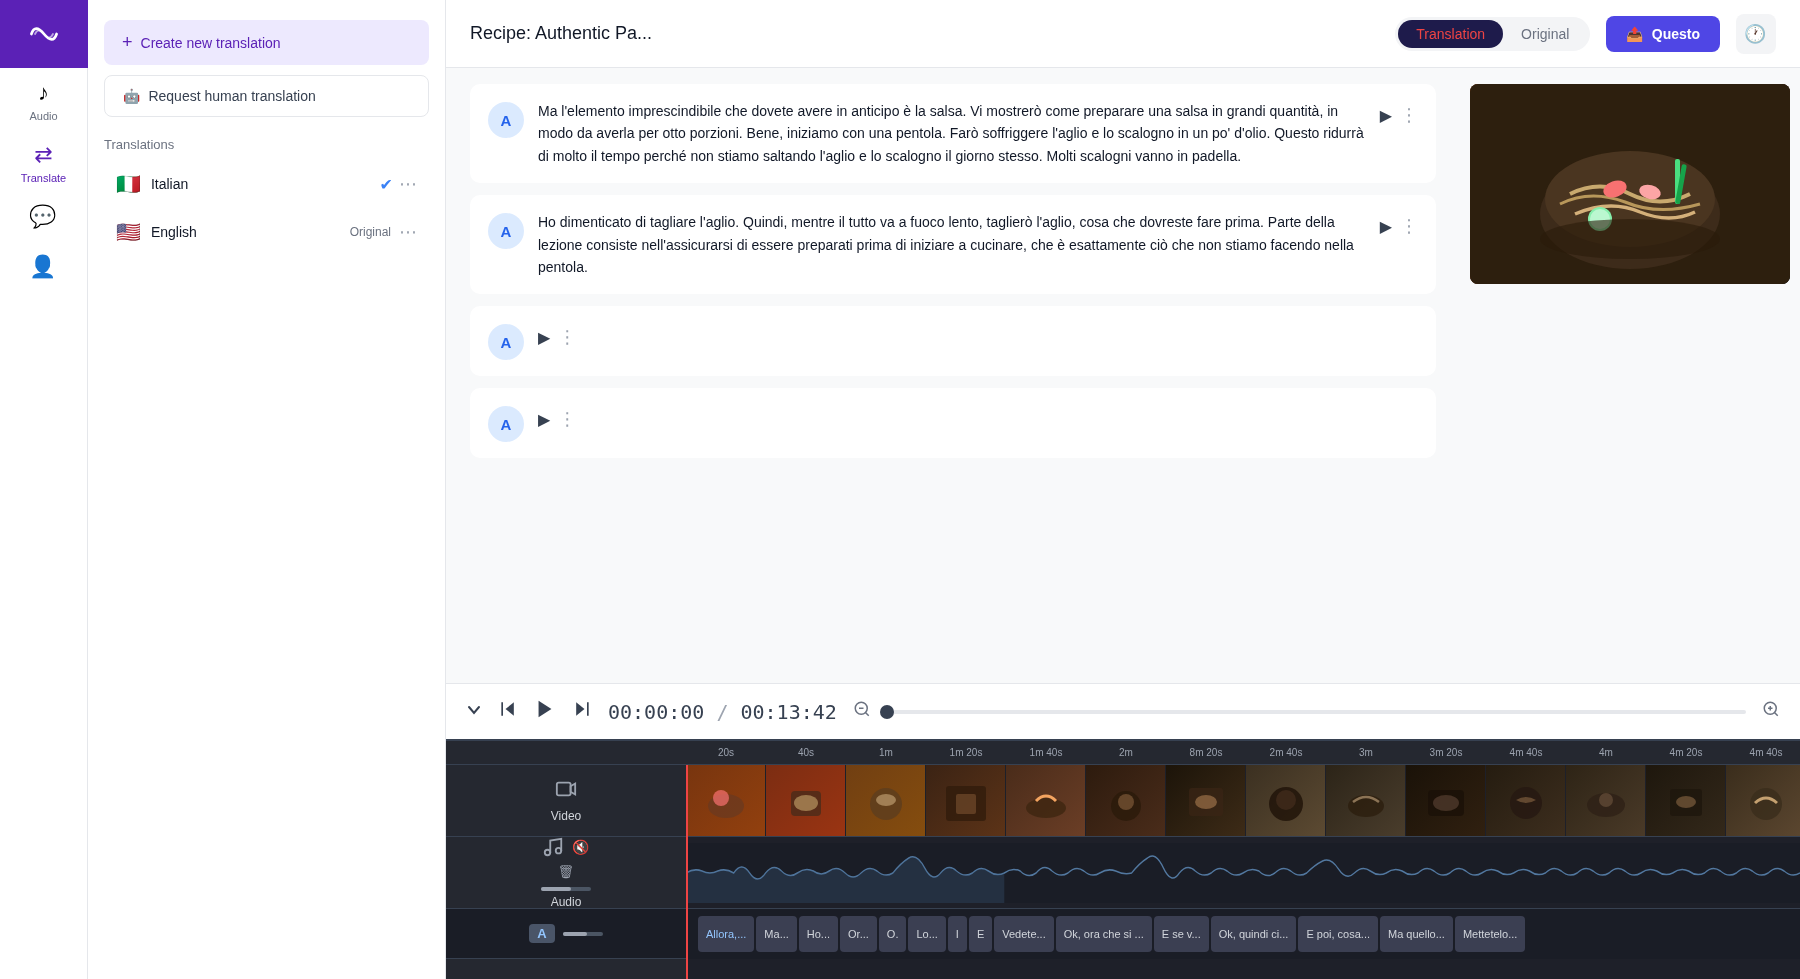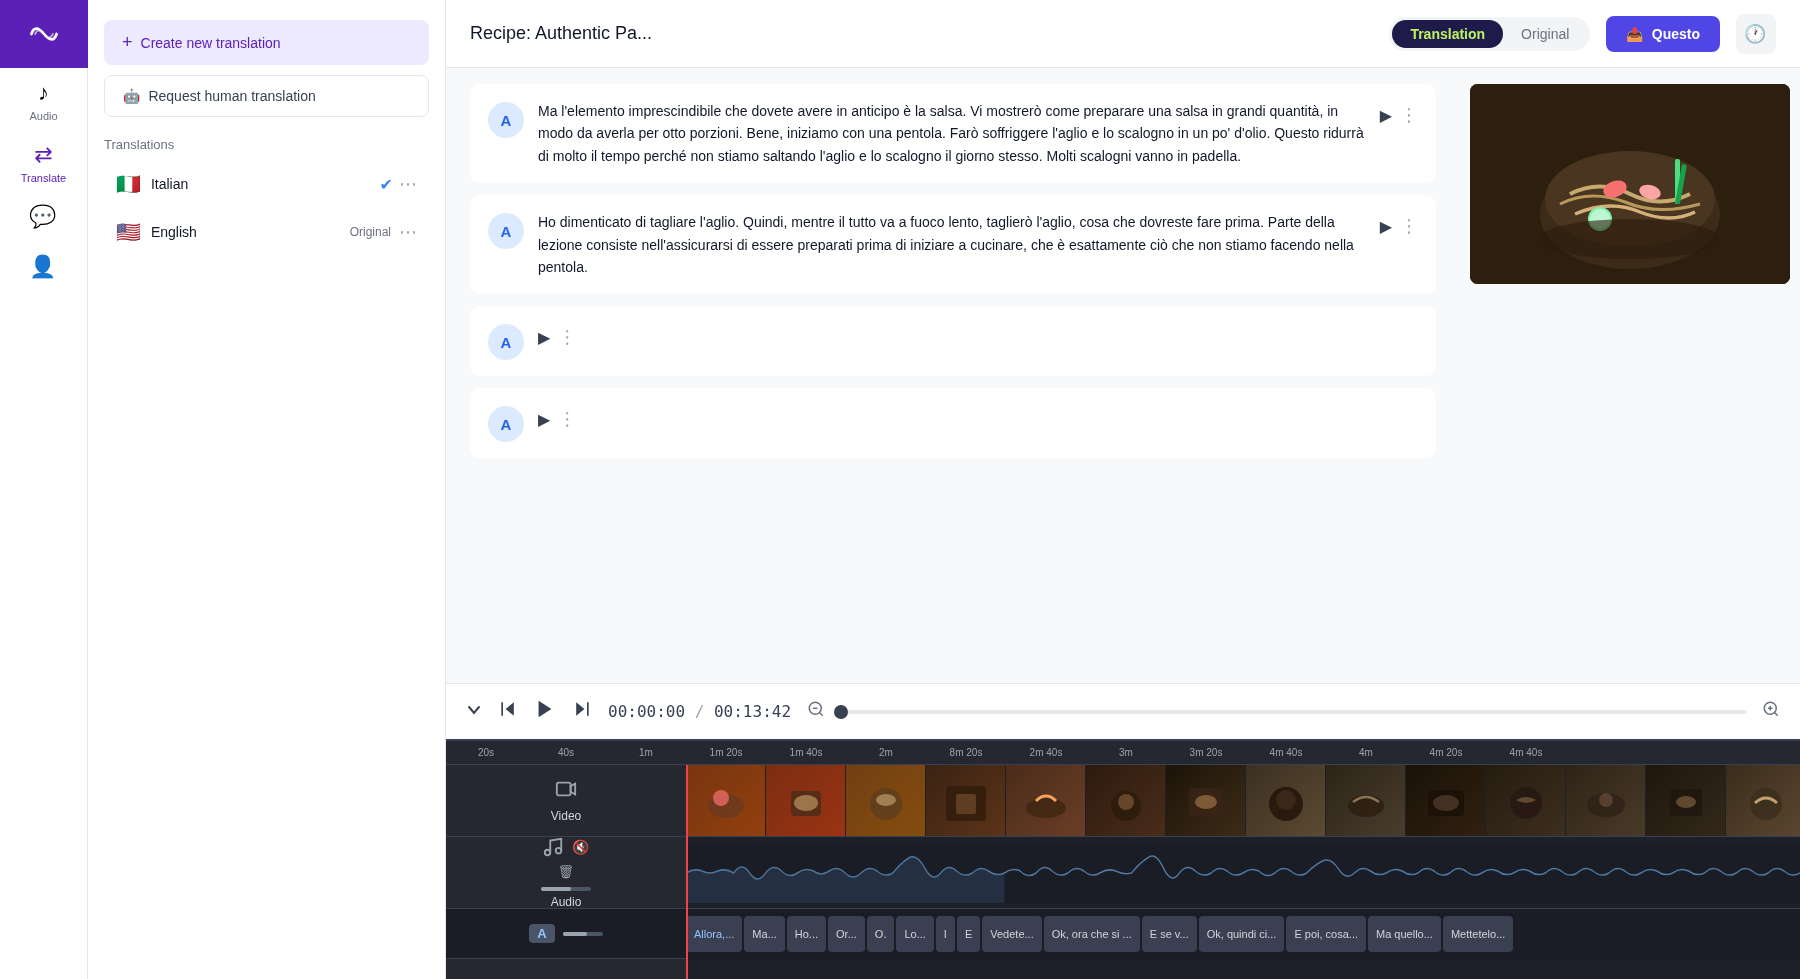--- a/index.html
+++ b/index.html
@@ -128,21 +128,21 @@
       padding: 3px;
     }
     .tab-btn {
       padding: 6px 18px;
       border-radius: 16px;
       border: none;
       font-size: 14px;
       font-weight: 500;
       cursor: pointer;
     }
-    .tab-btn.active { background: #1e1b4b; color: #bef264; font-weight: bold; }
+    .tab-btn.active { background: #1e1b4b; color: #ef4444; }
     .tab-btn.inactive { background: transparent; color: #6b7280; }
     .export-btn {
       display: flex;
       align-items: center;
       gap: 8px;
       background: #4f46e5;
       color: #fff;
       border: none;
       border-radius: 8px;
       padding: 10px 20px;
@@ -275,21 +275,21 @@
       cursor: pointer;
     }
     .ctrl-btn {
       background: none;
       border: none;
       font-size: 20px;
       color: #374151;
       cursor: pointer;
     }
     .time-display {
-      font-size: 16px;
+      font-size: 20px;
       color: #374151;
       font-family: monospace;
     }
     .zoom-btn {
       background: none;
       border: none;
       font-size: 18px;
       color: #6b7280;
       cursor: pointer;
     }
@@ -317,20 +317,21 @@
       left: 0%;
       transform: translateX(-50%);
     }
 
     
     .timeline-ruler {
       height: 24px;
       background: #252830;
       display: flex;
       align-items: center;
+      padding-left: 240px;
       overflow: hidden;
       border-bottom: 1px solid #374151;
     }
     .ruler-marks {
       display: flex;
       align-items: center;
       font-size: 10px;
       color: #9ca3af;
       gap: 0;
     }
@@ -448,21 +449,21 @@
       height: 60px;
     }
 
     .caption-track {
       height: 50px;
       background: #1a1d26;
       display: flex;
       align-items: center;
       overflow: hidden;
       gap: 2px;
-      padding: 4px 0;
+      padding: 4px 12px;
     }
     .caption-chip {
       height: 36px;
       background: #3b3f52;
       border-radius: 4px;
       display: flex;
       align-items: center;
       padding: 0 8px;
       font-size: 11px;
       color: #d1d5db;

